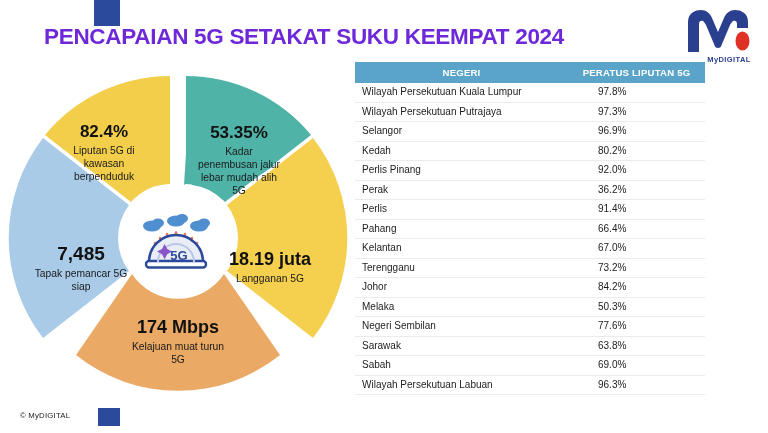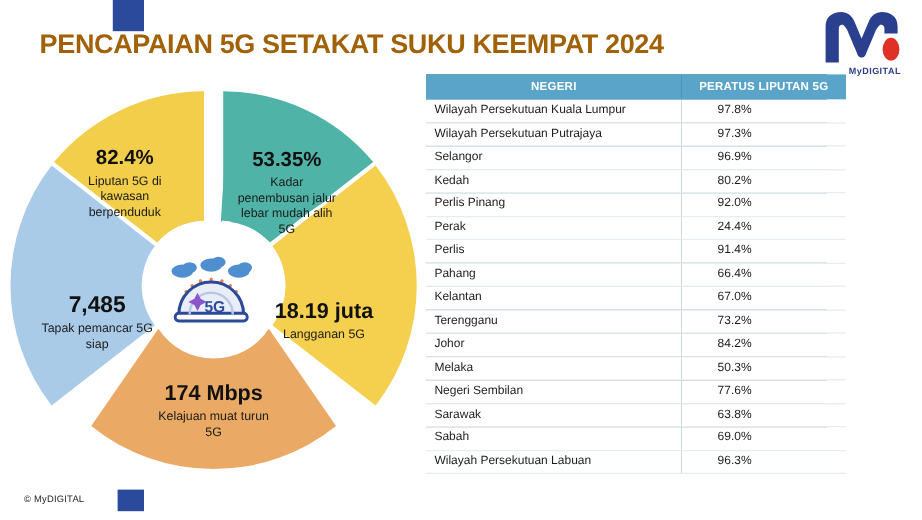--- a/index.html
+++ b/index.html
@@ -20,26 +20,26 @@
   .top-blue-bar {
     position: absolute;
     left: 94px;
     top: 0px;
     width: 26px;
     height: 26px;
     background: #2b4a9b;
   }
   .page-title {
     position: absolute;
-    left: 33px;
+    left: 44px;
     top: 24px;
     font-size: 22.5px;
     font-weight: bold;
     letter-spacing: -0.3px;
-    color: #a16207;
+    color: #6d28d9;
     white-space: nowrap;
   }
 
   
   .logo-wrap {
     position: absolute;
     right: 14px;
     top: 8px;
     width: 72px;
     height: 64px;
@@ -87,21 +87,21 @@
     width: 76px;
     height: 62px;
   }
 
   
   .table-wrap {
     position: absolute;
     left: 355px;
     top: 62px;
     width: 334px;
-    background: #0f766e;
+    background: #fdba74;
   }
   table.states {
     border-collapse: collapse;
     width: 334px;
     table-layout: fixed;
   }
   table.states thead th {
     background: #5aa4ca;
     color: #ffffff;
     font-size: 9.6px;
@@ -297,21 +297,21 @@
         <tr>
           <td class="name">Kedah</td>
           <td class="pct">80.2%</td>
         </tr>
         <tr>
           <td class="name">Perlis Pinang</td>
           <td class="pct">92.0%</td>
         </tr>
         <tr>
           <td class="name">Perak</td>
-          <td class="pct">24.4%</td>
+          <td class="pct">36.2%</td>
         </tr>
         <tr>
           <td class="name">Perlis</td>
           <td class="pct">91.4%</td>
         </tr>
         <tr>
           <td class="name">Pahang</td>
           <td class="pct">66.4%</td>
         </tr>
         <tr>

